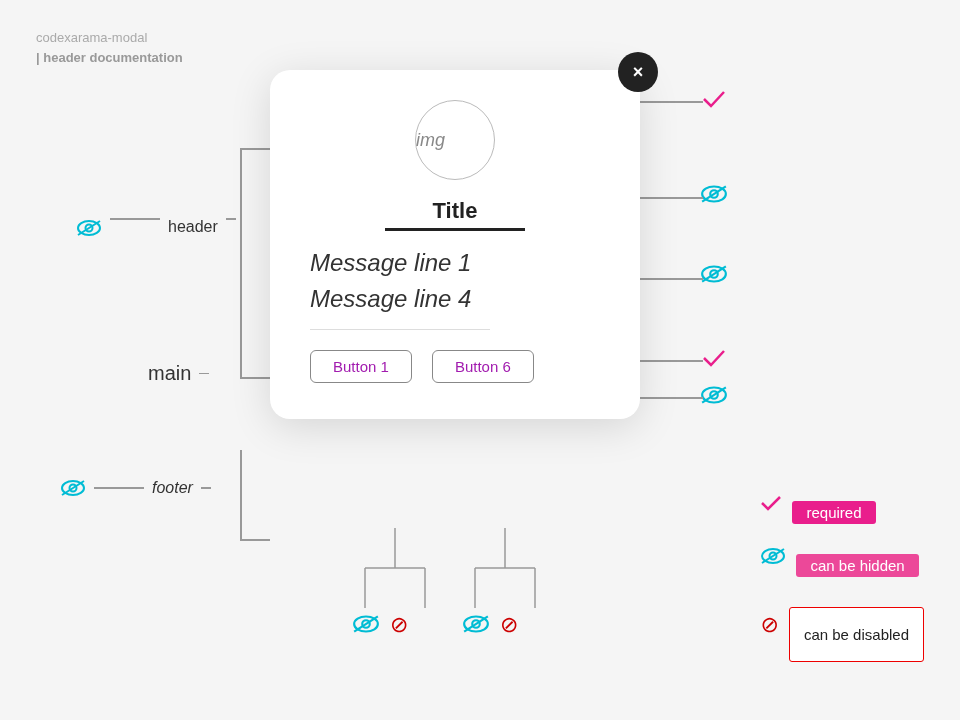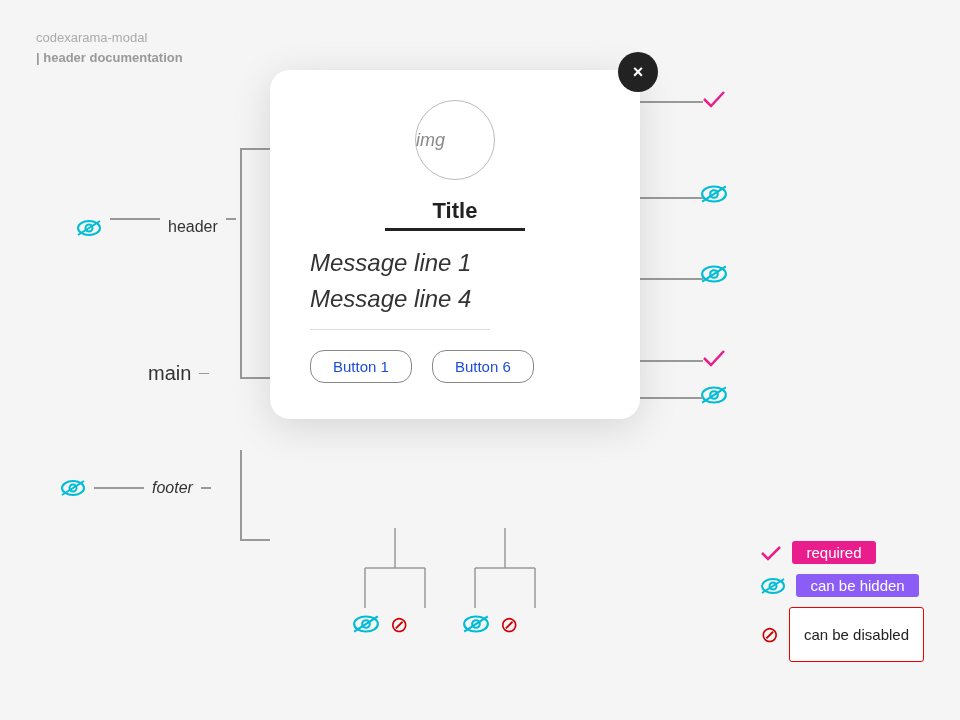--- a/index.html
+++ b/index.html
@@ -108,23 +108,23 @@
     .modal-buttons {
       display: flex;
       gap: 20px;
       justify-content: flex-start;
     }
 
     .modal-btn {
       border: 1.5px solid #888;
       background: #fff;
       padding: 7px 22px;
-      border-radius: 14px;
+      border-radius: 6px;
       font-size: 15px;
-      color: #1d4ed8;
+      color: #a21caf;
       cursor: pointer;
     }
 
     
     .connector-line {
       position: absolute;
       height: 1.5px;
       background: #999;
       z-index: 4;
     }
@@ -145,24 +145,25 @@
       align-items: center;
       gap: 10px;
     }
 
     .legend-badge {
       padding: 3px 14px;
       border-radius: 3px;
       font-size: 15px;
       font-weight: 500;
       color: #fff;
+      margin-top: 20px;
     }
 
     .badge-pink { background: #e91e8c; }
-    .badge-cyan { background: #8b5cf6; }
+    .badge-cyan { background: #ec4899; }
     .badge-outline {
       background: #fff;
       color: #222;
       border: 1.5px solid #e00;
       font-size: 15px;
       padding: 18px 14px;
     }
 
     
     .svg-eye {

